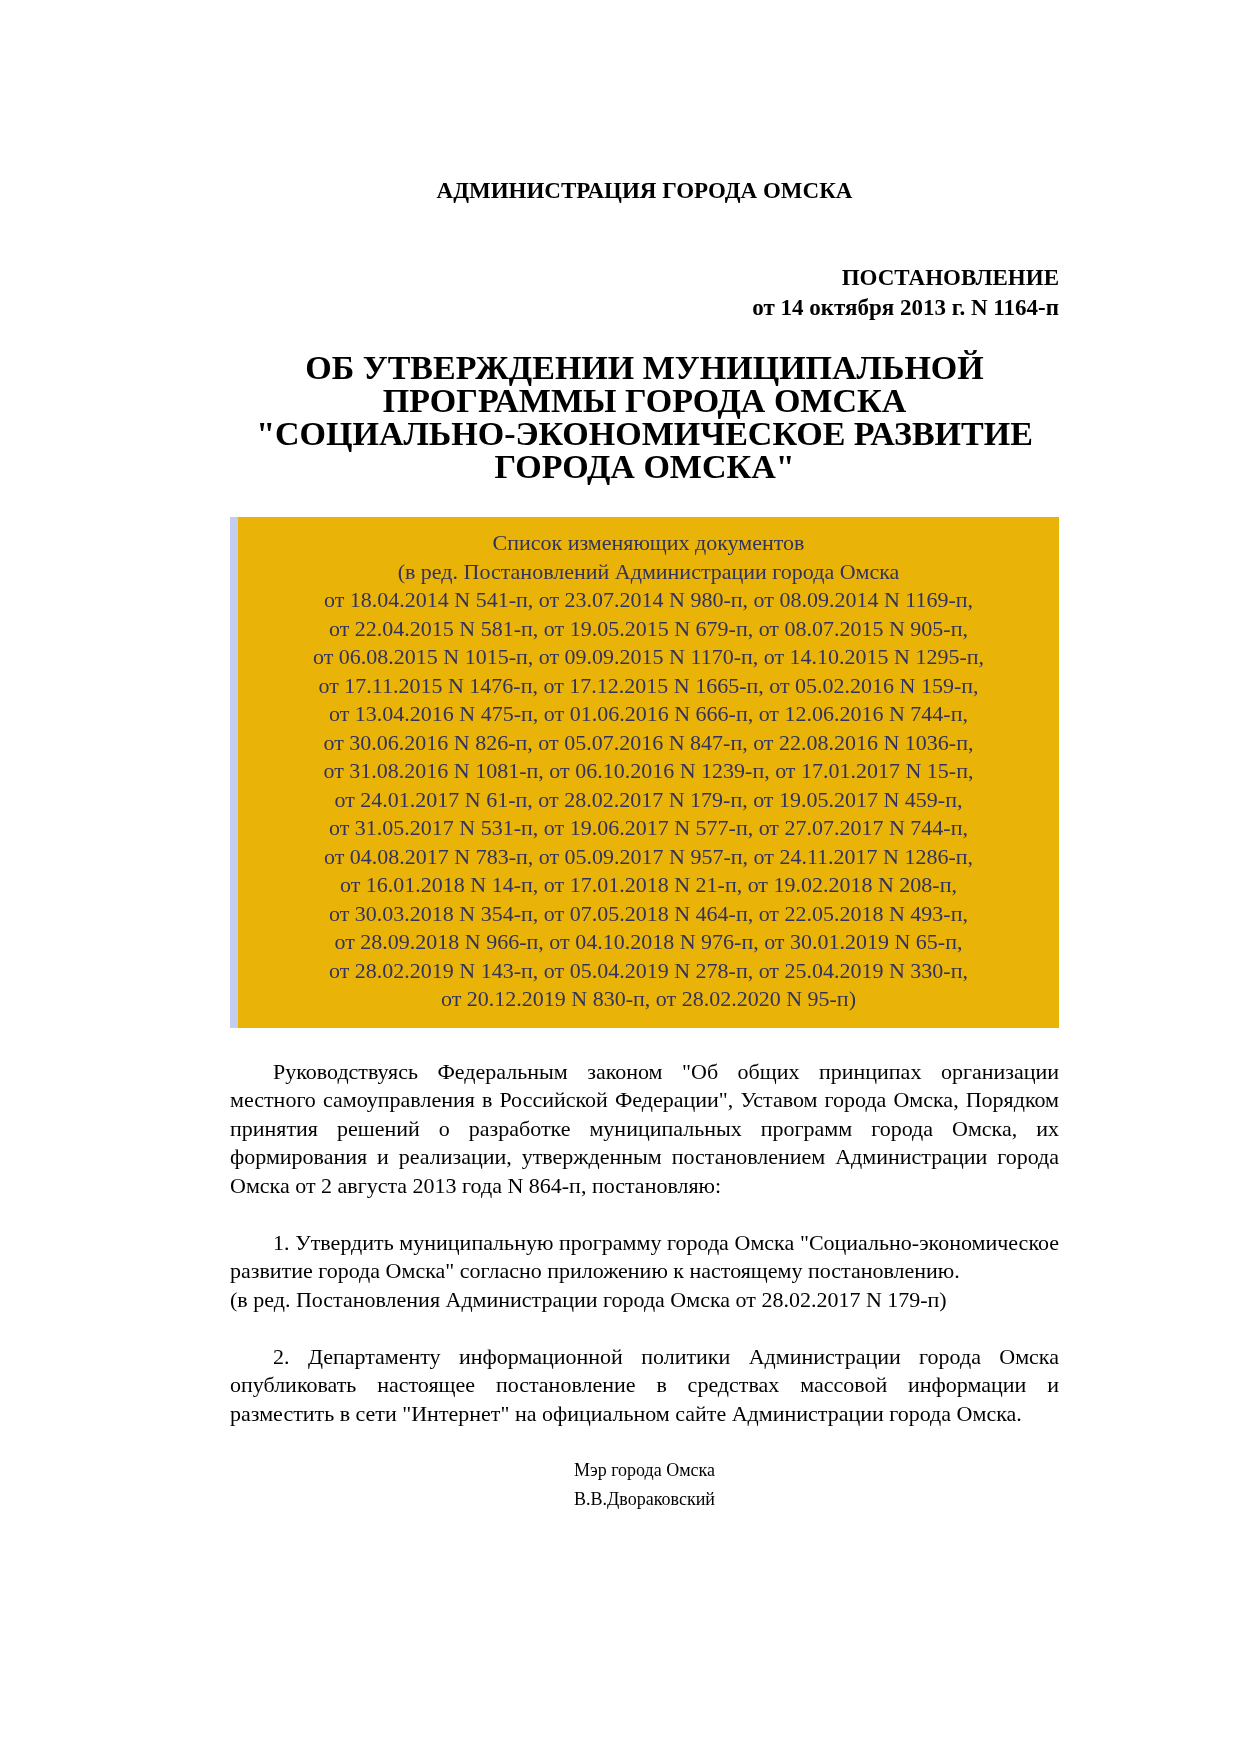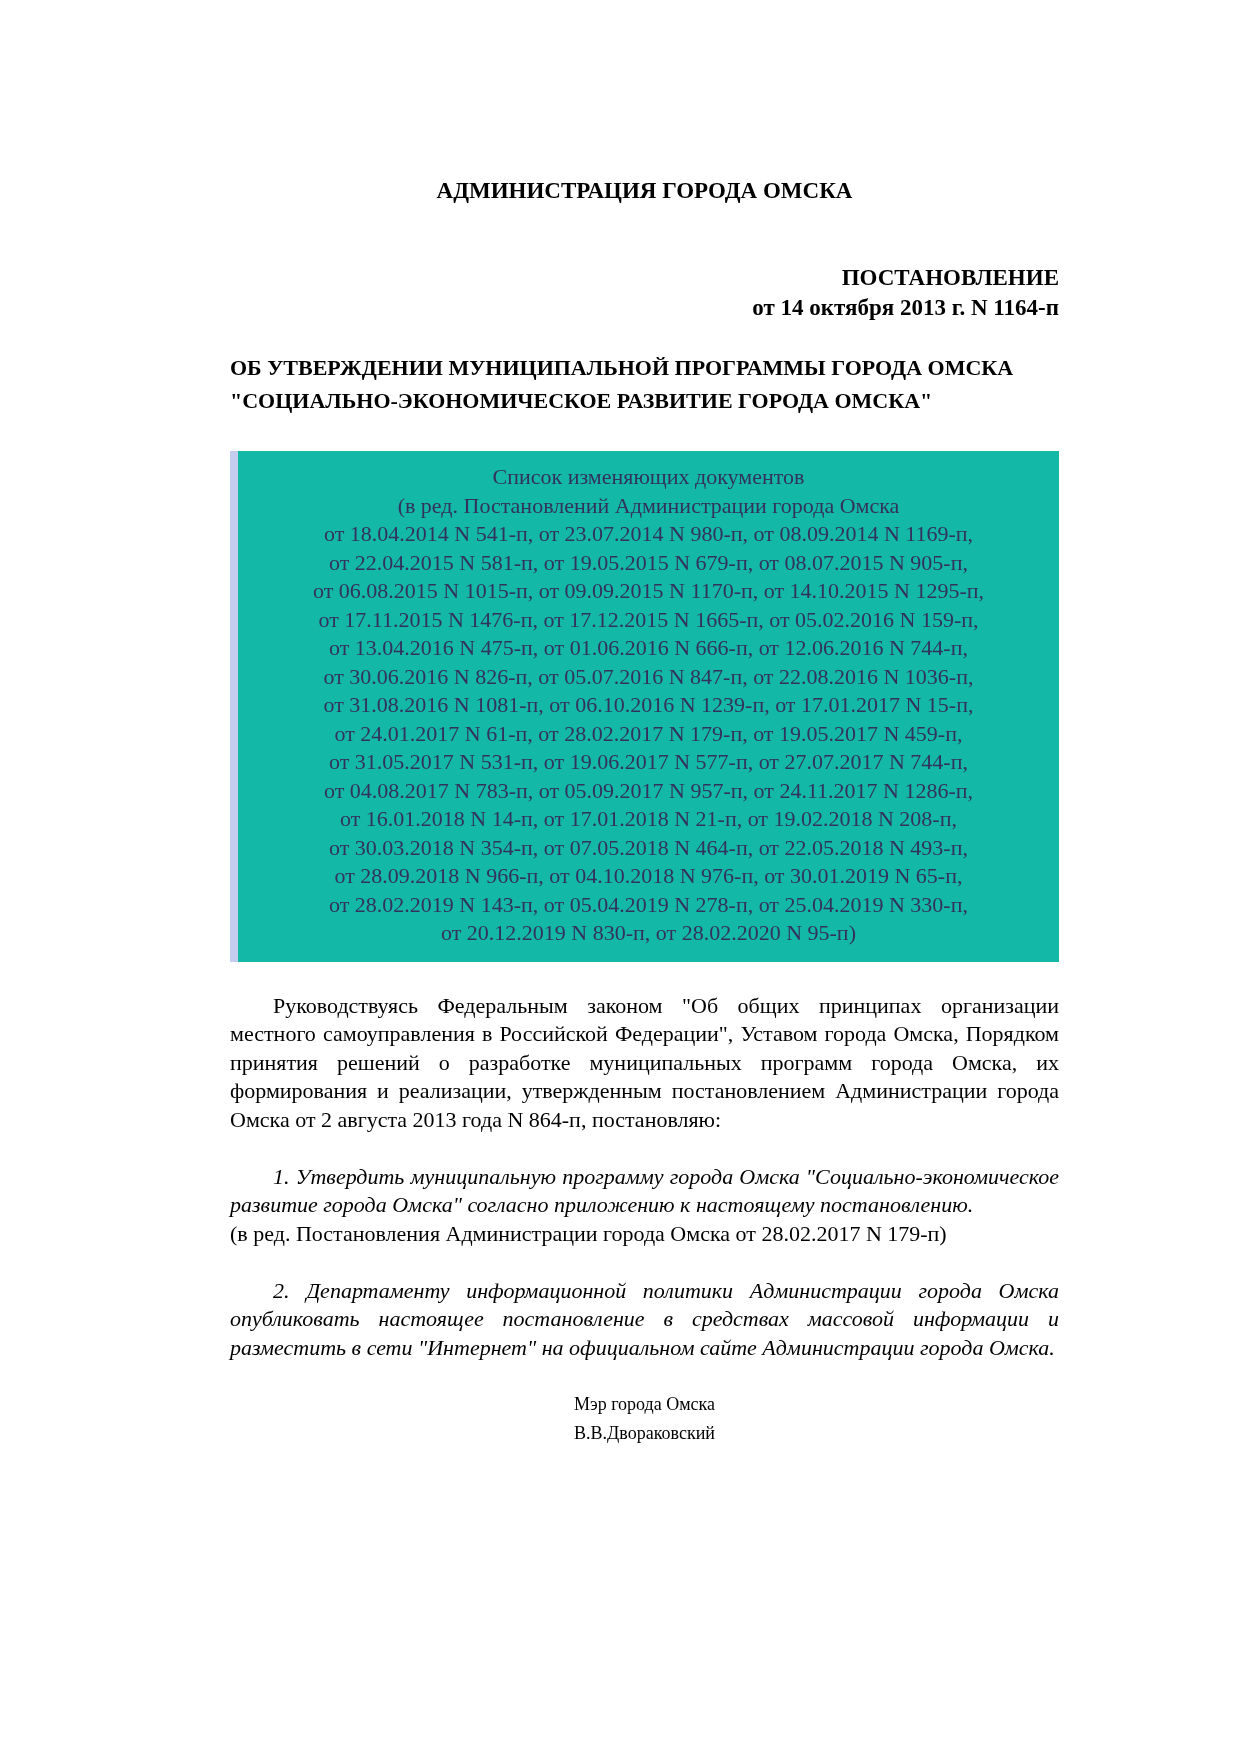--- a/index.html
+++ b/index.html
@@ -27,28 +27,28 @@
     margin: 0 0 57px 0;
   }
   .doc-type-block {
     text-align: right;
     font-weight: bold;
     font-size: 23px;
     line-height: 30px;
     margin: 0 0 28px 0;
   }
   .doc-title-block {
-    text-align: left;
+    text-align: center;
     font-weight: bold;
-    font-size: 22px;
+    font-size: 34px;
     line-height: 33px;
     margin: 0 0 34px 0;
   }
   .amendments-box {
-    background: #14b8a6;
+    background: #eab308;
     border-left: 8px solid #c5cdee;
     padding: 12px 20px 14px 20px;
     text-align: center;
     color: #32325e;
     font-size: 22px;
     line-height: 28.5px;
   }
   .amendments-box div {
     white-space: nowrap;
   }
@@ -57,21 +57,20 @@
     font-size: 22px;
     line-height: 28.5px;
   }
   p.para {
     margin: 0;
     text-align: justify;
     text-indent: 43px;
   }
   p.para.spaced {
     margin-top: 28.5px;
-    font-style: italic;
   }
   p.note {
     margin: 0;
     text-align: left;
     text-indent: 0;
   }
   .signature {
     margin-top: 28px;
     text-align: center;
     font-size: 18px;

